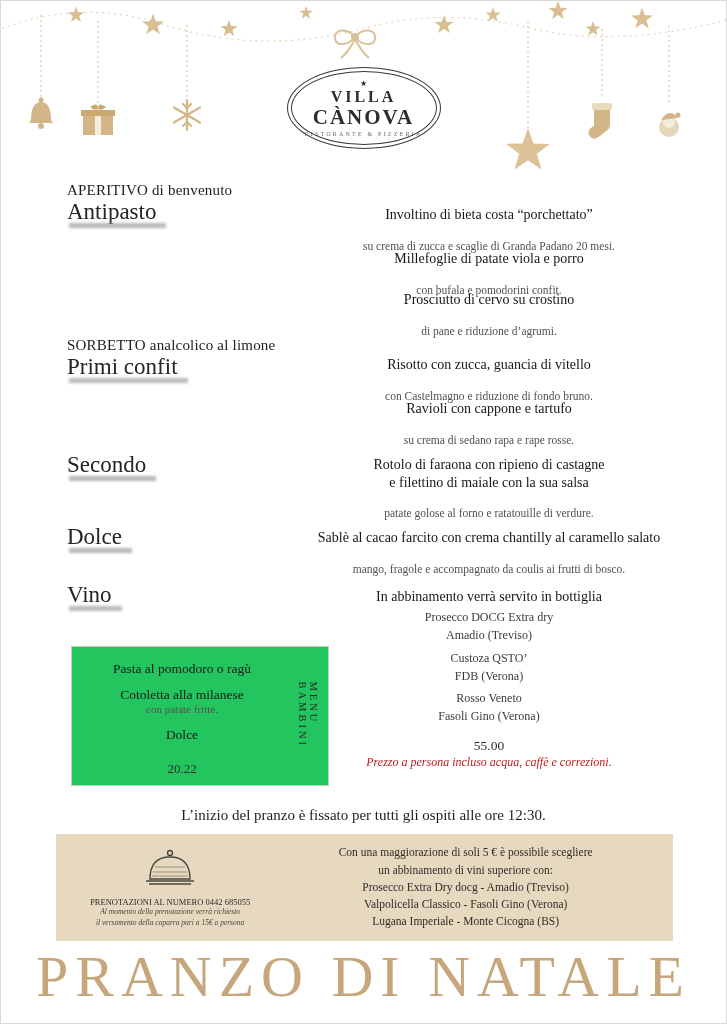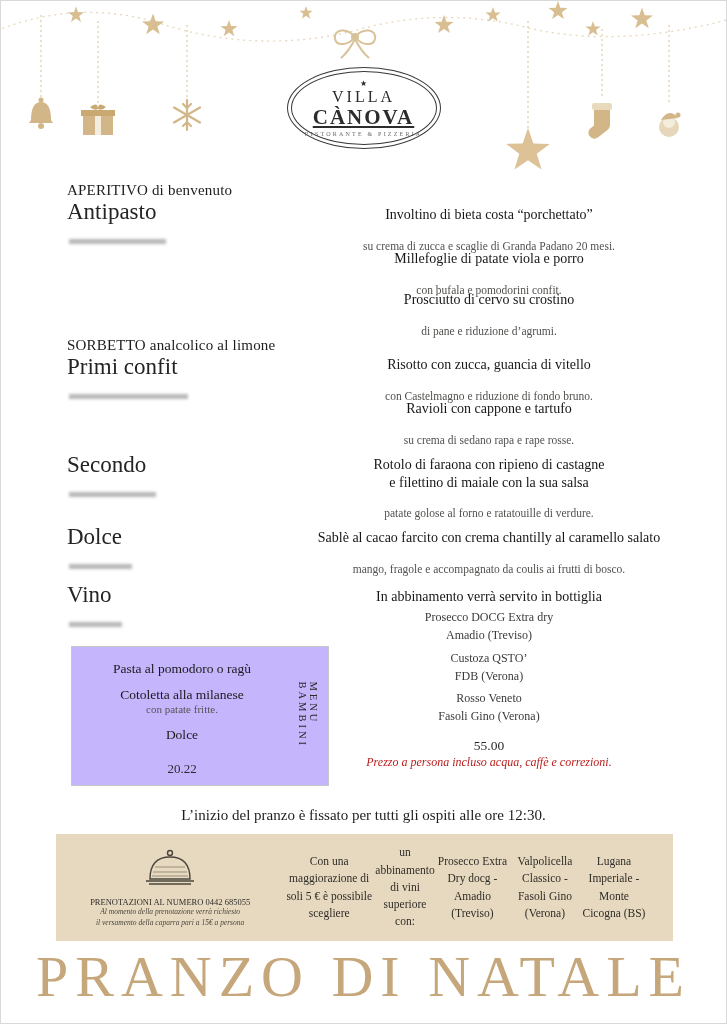--- a/index.html
+++ b/index.html
@@ -12,64 +12,64 @@
 
   
   .logo { position:absolute; top:66px; left:50%; transform:translateX(-50%); }
   .logo-oval {
     width:152px; height:80px; border:1.5px solid #3a3a3a; border-radius:50%;
     display:flex; flex-direction:column; align-items:center; justify-content:center;
     position:relative; background:#fff;
   }
   .logo-oval::before { content:""; position:absolute; inset:3px; border:1px solid #3a3a3a; border-radius:50%; }
   .logo-star { font-size:8px; line-height:8px; color:#2a2a2a; }
-  .logo-villa { font-size:16px; letter-spacing:3px; font-weight:normal; line-height:18px; }
-  .logo-canova { font-size:21px; letter-spacing:2px; font-weight:bold; line-height:22px;text-decoration:underline; }
+  .logo-villa { font-size:16px; letter-spacing:3px; font-weight:bold; line-height:18px; }
+  .logo-canova { font-size:21px; letter-spacing:2px; font-weight:bold; line-height:22px; }
   .logo-tag { font-size:6px; letter-spacing:2.2px; color:#6a6a6a; margin-top:3px; }
 
   
   .small-head { position:absolute; left:66px; font-size:15px; color:#1c1c1c; letter-spacing:0.2px; }
   .big-head { position:absolute; left:66px; font-size:23px; color:#242424; }
-  .big-head .txt { position:relative; display:inline-block; padding-bottom:18px; }
+  .big-head .txt { position:relative; display:inline-block; padding-bottom:2px; }
   .big-head .txt::after {
     content:""; position:absolute; left:2px; right:-10px; bottom:-1px; height:5px;
     background:#a6a6a6; filter:blur(1.4px); opacity:0.8;
   }
 
   
   .r-item { position:absolute; left:283px; width:410px; text-align:center; }
   .r-title { font-size:14px; color:#161616; font-weight:500; white-space:pre-line; line-height:1.25; }
   .r-desc { font-size:11.5px; color:#53514e; margin-top:15px; line-height:1.25; }
   .wine-intro { font-size:14px; color:#161616; font-weight:500; }
   .wine-name, .wine-prod { font-size:12px; color:#3a3a3a; line-height:1.5; }
   .wine-price { font-size:13.5px; color:#2c2c2c; }
   .wine-note { font-size:12px; font-style:italic; color:#b91c1c; }
 
   
-  .kids { position:absolute; left:70px; top:645px; width:256px; height:138px; border:1px solid #c7c7c7; background:#c4b5fd; }
+  .kids { position:absolute; left:70px; top:645px; width:256px; height:138px; border:1px solid #c7c7c7; background:#22c55e; }
   .kids-inner { position:absolute; left:0; right:36px; top:0; bottom:0; text-align:center; }
   .k-title { font-size:13.5px; color:#1a1a1a; }
   .k-desc  { font-size:11px; color:#555; }
   .k1 { margin-top:14px; }
   .k2 { margin-top:10px; }
   .k3 { margin-top:12px; }
   .k-price { font-size:13px; margin-top:18px; color:#2c2c2c; }
   .kids-vert {
     position:absolute; right:9px; top:50%; transform:translateY(-50%);
     writing-mode:vertical-rl; font-size:10.5px; letter-spacing:3px; color:#2a2a2a;
   }
 
   .notice { position:absolute; top:806px; left:0; right:0; text-align:center; font-size:15px; color:#1e1e1e; }
 
   
   .band { position:absolute; left:55px; top:833px; width:617px; height:107px; background:#e7d9c0; display:flex; }
   .band-left { width:37%; display:flex; flex-direction:column; align-items:center; justify-content:center; text-align:center; color:#3c3a33; }
   .res1 { font-size:8.5px; margin-top:8px; color:#2f2d27; }
   .res2 { font-size:7.5px; font-style:italic; color:#4a463c; line-height:1.35; }
-  .band-right { width:63%; display:flex; flex-direction:row; justify-content:center; text-align:center; font-size:11.5px; line-height:1.5; color:#2f2d27; padding-right:26px; box-sizing:border-box;align-items:center; }
+  .band-right { width:63%; display:flex; flex-direction:column; justify-content:center; text-align:center; font-size:11.5px; line-height:1.5; color:#2f2d27; padding-right:26px; box-sizing:border-box;align-items:center; }
 
   .main-title {
     position:absolute; top:942px; left:0; right:0; text-align:center;
     font-size:58px; letter-spacing:7px; color:#c6a77c; white-space:nowrap;
   }
 </style>
 </head>
 <body>
 
 <div class="page">

